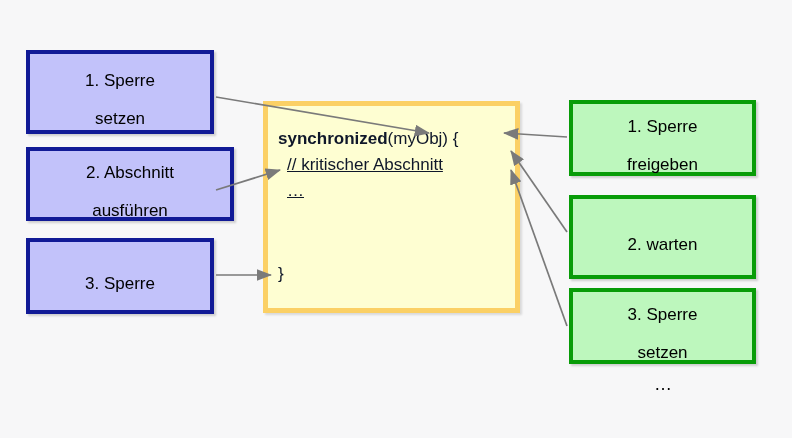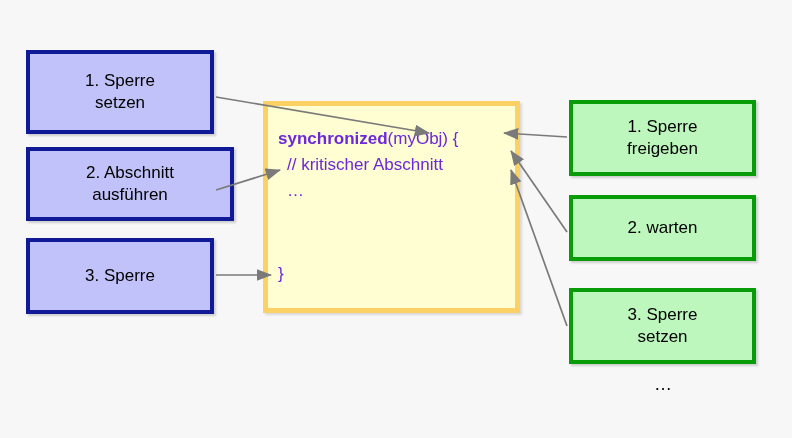--- a/index.html
+++ b/index.html
@@ -67,29 +67,30 @@
     left: 263px;
     top: 101px;
     width: 257px;
     height: 212px;
     box-sizing: border-box;
     border: 5px solid #fbd065;
     background: #fefed2;
     z-index: 1;
     padding: 20px 0 0 10px;
     font-size: 17px;
-    color: #6d28d9;
+    color: #0f172a;
     line-height: 1.52;
     box-shadow: 2px 2px 2px rgba(0,0,0,0.12);
   }
   .code-line {
     white-space: pre;
   }
   .code-line.indent {
     padding-left: 9px;
+    text-decoration: underline;
   }
   .kw {
     font-weight: bold;
   }
   #code-close {
     position: absolute;
     left: 10px;
     top: 155px;
     font-size: 17px;
     white-space: pre;
@@ -100,21 +101,21 @@
     position: absolute;
     left: 570px;
     top: 374px;
     width: 186px;
     text-align: center;
     font-size: 18px;
     color: #000000;
     z-index: 2;
   }
 
-  .line-text { display: block; }
+  .line-text { display: block; margin-top: 16px; }
 </style>
 </head>
 <body>
 
 <div id="canvas">
 
   <div id="code-block">
     <div class="code-line"><span class="kw">synchronized</span><span>(myObj) {</span></div>
     <div class="code-line indent">// kritischer Abschnitt</div>
     <div class="code-line indent">…</div>
@@ -133,21 +134,21 @@
 
   <div class="box blue-box" style="left:26px; top:238px; width:188px; height:76px;">
     <span class="line-text">3. Sperre</span>
   </div>
 
   <div class="box green-box" style="left:569px; top:100px; width:187px; height:76px;">
     <span class="line-text">1. Sperre</span>
     <span class="line-text">freigeben</span>
   </div>
 
-  <div class="box green-box" style="left:569px; top:195px; width:187px; height:66px;">
+  <div class="box green-box" style="left:569px; top:195px; width:187px; height:84px;">
     <span class="line-text">2. warten</span>
   </div>
 
   <div class="box green-box" style="left:569px; top:288px; width:187px; height:76px;">
     <span class="line-text">3. Sperre</span>
     <span class="line-text">setzen</span>
   </div>
 
   <div id="green-ellipsis">…</div>
 

